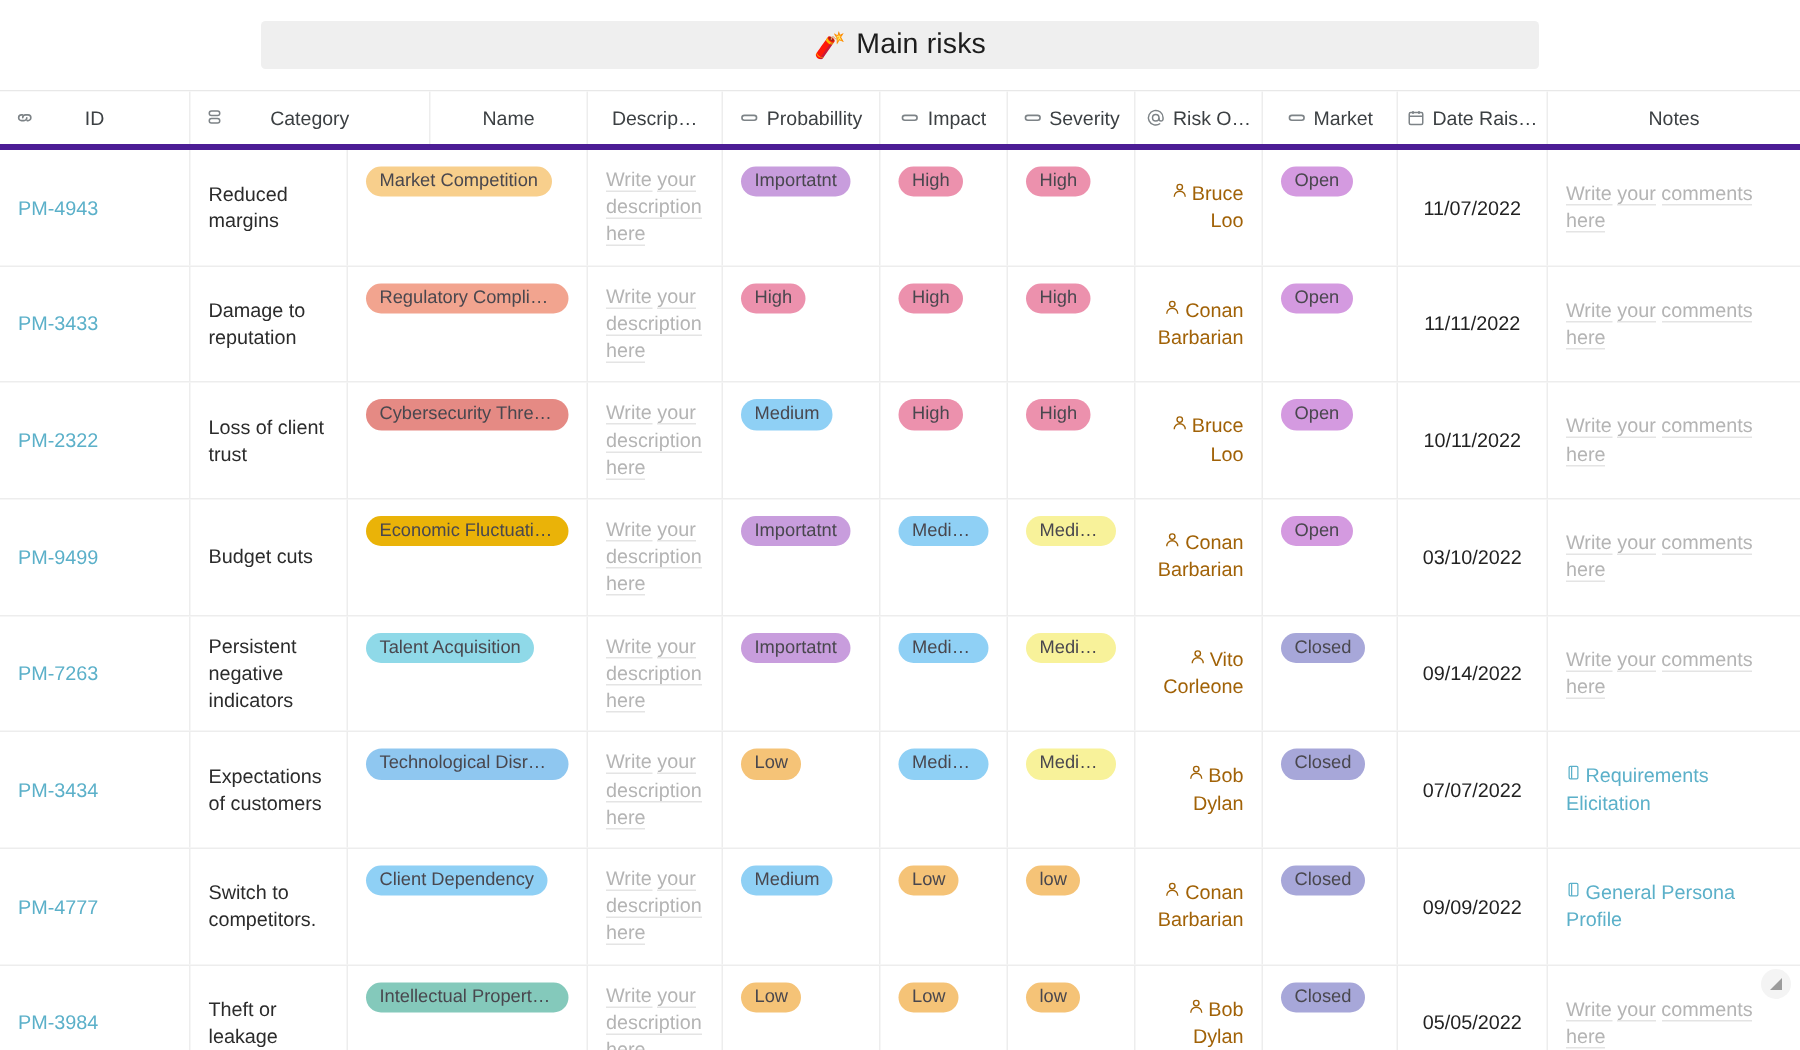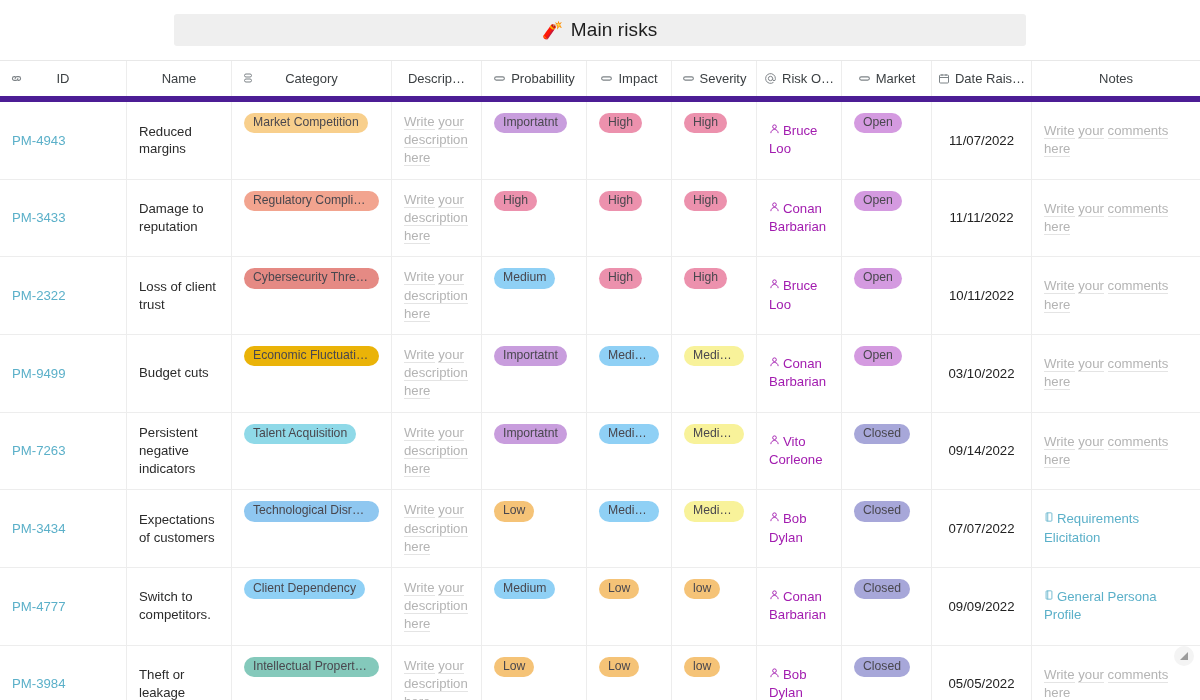--- a/index.html
+++ b/index.html
@@ -63,21 +63,21 @@
   .c-desc   { width: 90px;  }
   .c-prob   { width: 105px; }
   .c-imp    { width: 85px;  }
   .c-sev    { width: 85px; text-align: center;  }
   .c-owner  { width: 85px;  }
   .c-status { width: 90px;  }
   .c-date   { width: 100px; }
   .c-notes  { width: 168px; }
 
   
-  #header-row { border-bottom: 6px solid #4c1d95; background: #fff; }
+  #header-row { border-bottom: 4px solid #4c1d95; background: #fff; }
   #header-row .cell {
     height: 35px;
     padding: 0 10px;
     display: flex;
     align-items: center;
     justify-content: center;
     gap: 5px;
     font-size: 13px;
     color: #3c4043;
     font-weight: 400;
@@ -126,23 +126,24 @@
     color: #49474e;
     max-width: 100%;
     white-space: nowrap;
     overflow: hidden;
     text-overflow: ellipsis;
     align-self: flex-start;
   }
   .pill-wrap { display: flex; }
 
   .owner {
-    color: #a21caf;
+    color: #a16207;
     font-size: 13.2px;
     line-height: 1.38;
+    text-align: right;
   }
   .owner .ico { margin-right: 3px; }
 
   .date-text {
     font-size: 13.2px;
     color: #222;
     text-align: center;
   }
 
   .note-link {
@@ -180,31 +181,31 @@
   <div class="row" id="header-row">
       <div class="cell c-id">
         <span class="hdr-icon">
           <svg width="13" height="13" viewBox="0 0 24 24" fill="none" stroke="currentColor" stroke-width="2" stroke-linecap="round">
             <path d="M9.5 12a3.5 3.5 0 0 1 3.5-3.5h3a3.5 3.5 0 0 1 0 7h-1.2"></path>
             <path d="M14.5 12a3.5 3.5 0 0 1-3.5 3.5H8a3.5 3.5 0 0 1 0-7h1.2"></path>
           </svg>
         </span>
         <span class="hdr-label">ID</span>
       </div>
-      <div class="cell c-name">
-        <span class="hdr-label">Name</span>
-      </div>
       <div class="cell c-cat">
         <span class="hdr-icon">
           <svg width="12" height="13" viewBox="0 0 24 24" fill="none" stroke="currentColor" stroke-width="2">
             <rect x="5" y="3" width="14" height="6" rx="3"></rect>
             <rect x="5" y="13" width="14" height="6" rx="3"></rect>
           </svg>
         </span>
         <span class="hdr-label">Category</span>
+      </div>
+      <div class="cell c-name">
+        <span class="hdr-label">Name</span>
       </div>
       <div class="cell c-desc">
         <span class="hdr-label">Descrip…</span>
       </div>
       <div class="cell c-prob">
         <span class="hdr-icon">
           <svg width="13" height="13" viewBox="0 0 24 24" fill="none" stroke="currentColor" stroke-width="2">
             <rect x="3" y="9" width="18" height="6" rx="3"></rect>
           </svg>
         </span>

